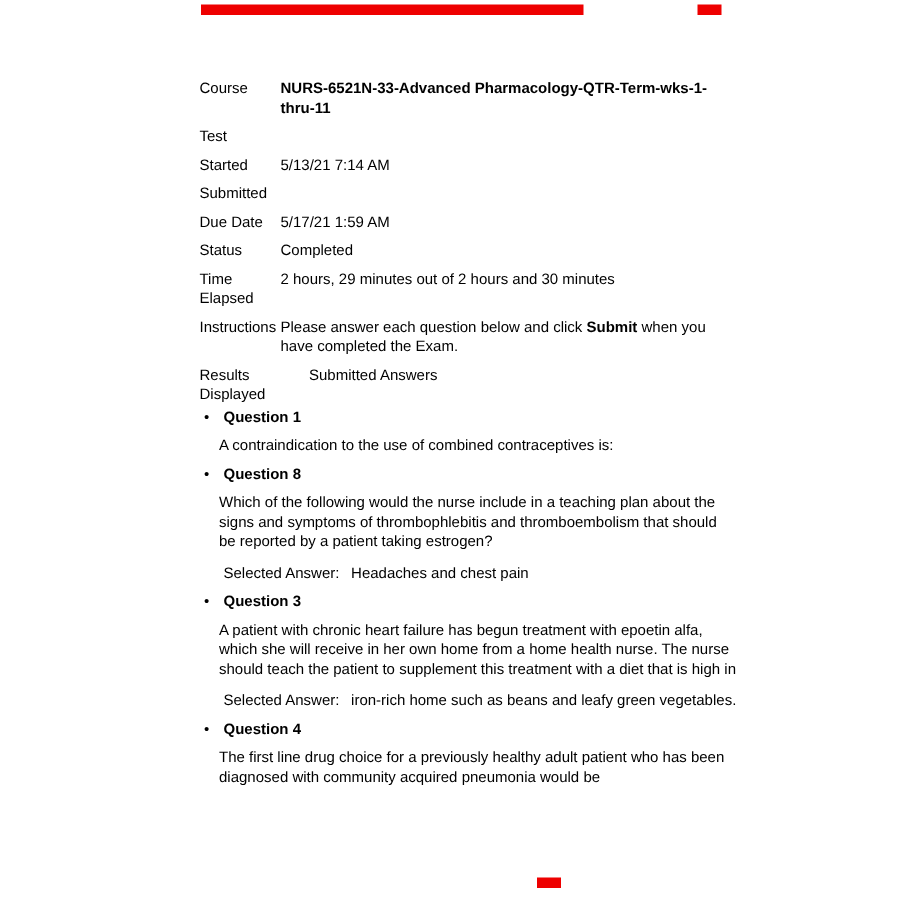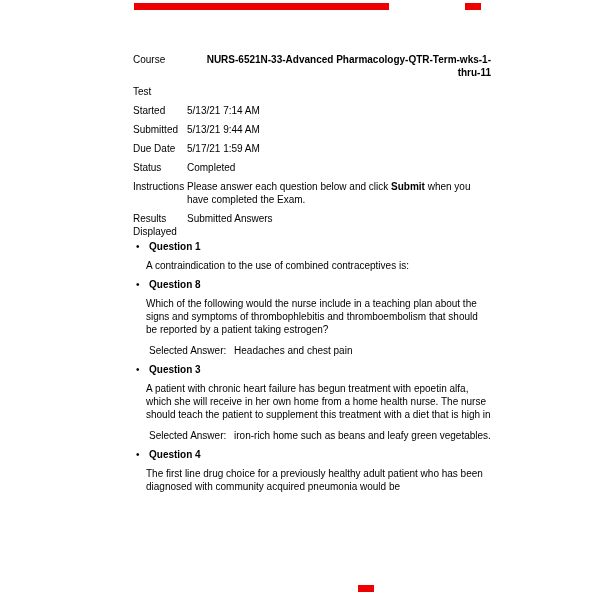--- a/index.html
+++ b/index.html
@@ -27,24 +27,24 @@
     position: absolute;
     left: 133px;
     top: 53px;
     width: 358px;
     font-size: 10px;
     line-height: 13px;
   }
 
   
   .meta-row { display: flex; margin-bottom: 6px; }
-  .meta-row:last-child { margin-bottom: 0; }
+  .meta-row:last-child { margin-bottom: 0; gap: 19px; }
   .meta-label { flex: 0 0 54px; width: 54px; }
   .meta-value { flex: 1 1 auto; }
-  .bold { font-weight: bold; text-align: right; }
+  .bold { font-weight: bold; }
   .score-value { color: #fe0000; font-weight: bold; }
 
   
   .questions { margin-top: 2px; }
   .q-item { margin-top: 6px; }
   .q-item:first-child { margin-top: 0; }
   .q-heading { display: flex; padding-left: 3px; font-weight: bold; }
   .q-bullet { flex: 0 0 13px; width: 13px; font-weight: normal; }
   .q-body { margin: 6px 0 0 13px; }
   .q-answer { margin: 8px 0 0 16px; }
@@ -66,29 +66,32 @@
     </div>
     <div class="meta-row">
       <div class="meta-label">Test</div>
     </div>
     <div class="meta-row">
       <div class="meta-label">Started</div>
       <div class="meta-value">5/13/21 7:14 AM</div>
     </div>
     <div class="meta-row">
       <div class="meta-label">Submitted</div>
-      <div class="meta-value">5/13/21 9:44 AM</div>
     </div>
     <div class="meta-row">
       <div class="meta-label">Due Date</div>
       <div class="meta-value">5/17/21 1:59 AM</div>
     </div>
     <div class="meta-row">
       <div class="meta-label">Status</div>
       <div class="meta-value">Completed</div>
+    </div>
+    <div class="meta-row">
+      <div class="meta-label">Time Elapsed</div>
+      <div class="meta-value">2 hours, 29 minutes out of 2 hours and 30 minutes</div>
     </div>
     <div class="meta-row">
       <div class="meta-label">Instructions</div>
       <div class="meta-value"><span>Please answer each question below and click </span><span class="bold">Submit</span><span> when you have completed the Exam.</span></div>
     </div>
     <div class="meta-row">
       <div class="meta-label">Results Displayed</div>
       <div class="meta-value">Submitted Answers</div>
     </div>
   </div>

